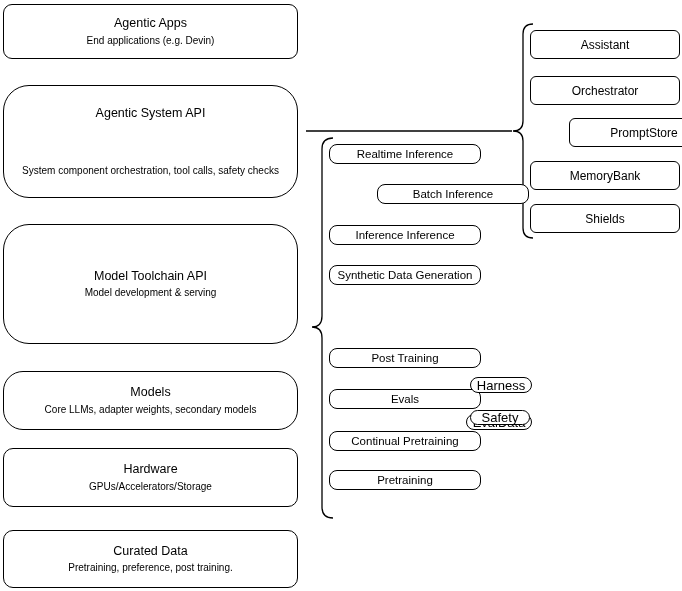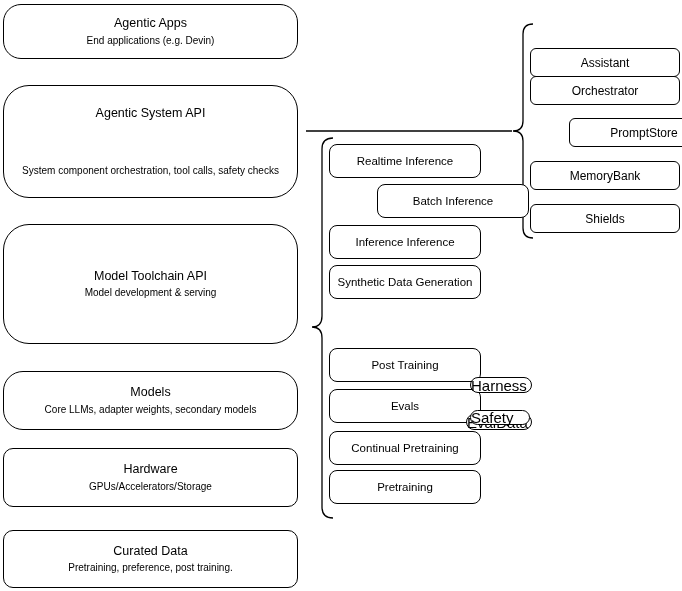--- a/index.html
+++ b/index.html
@@ -31,21 +31,21 @@
     gap: 4px;
     text-align: center;
   }
   .layer-title { font-size: 12.5px; line-height: 1.1; }
   .layer-subtitle { font-size: 10px; line-height: 1.1; }
   
   .tc-box {
     position: absolute;
     left: 329px;
     width: 152px;
-    height: 34px;
+    height: 20px;
     box-sizing: border-box;
     border: 1.3px solid #000000;
     border-radius: 8px;
     background: #ffffff;
     display: flex;
     align-items: center;
     justify-content: center;
     font-size: 11.5px;
     text-align: center;
     z-index: 1;
@@ -68,22 +68,22 @@
   }
   
   .pill {
     position: absolute;
     box-sizing: border-box;
     border: 1.3px solid #000000;
     border-radius: 9px;
     background: #ffffff;
     display: flex;
     align-items: center;
-    justify-content: flex-start;
-    font-size: 15px;
+    justify-content: center;
+    font-size: 13px;
     z-index: 2;
   }
   #connector-svg {
     position: absolute;
     top: 0;
     left: 0;
     width: 682px;
     height: 591px;
     z-index: 0;
   }
@@ -95,21 +95,21 @@
 
   <svg id="connector-svg" viewBox="0 0 682 591" xmlns="http://www.w3.org/2000/svg">
 
     <path d="M 306 131 L 512 131" fill="none" stroke="#000000" stroke-width="1.3"></path>
 
     <path d="M 333 138 Q 322 138 322 149 L 322 316 Q 322 327 312 327 Q 322 327 322 338 L 322 507 Q 322 518 333 518" fill="none" stroke="#000000" stroke-width="1.3"></path>
 
     <path d="M 533 24 Q 523 24 523 34 L 523 121 Q 523 131 513 131 Q 523 131 523 141 L 523 228 Q 523 238 533 238" fill="none" stroke="#000000" stroke-width="1.3"></path>
   </svg>
 
-  <div class="layer-box" style="top:4px;height:55px;border-radius:18px;">
+  <div class="layer-box" style="top:4px;height:55px;border-radius:9px;">
     <div class="layer-title">Agentic Apps</div>
     <div class="layer-subtitle">End applications (e.g. Devin)</div>
   </div>
 
   <div class="layer-box" style="top:85px;height:113px;border-radius:26px;gap:45px;">
     <div class="layer-title">Agentic System API</div>
     <div class="layer-subtitle">System component orchestration, tool calls, safety checks</div>
   </div>
 
   <div class="layer-box" style="top:224px;height:120px;border-radius:26px;">
@@ -160,21 +160,21 @@
   <div class="pill" style="left:470px;top:377px;width:62px;height:16px;">
     <span>Harness</span>
   </div>
   <div class="pill" style="left:466px;top:414px;width:66px;height:16px;">
     <span>EvalData</span>
   </div>
   <div class="pill" style="left:470px;top:410px;width:60px;height:15px;">
     <span>Safety</span>
   </div>
 
-  <div class="sys-box" style="top:48px;">
+  <div class="sys-box" style="top:30px;">
     <span>Assistant</span>
   </div>
   <div class="sys-box" style="top:76px;">
     <span>Orchestrator</span>
   </div>
   <div class="sys-box" style="top:118px;margin-left:39px;">
     <span>PromptStore</span>
   </div>
   <div class="sys-box" style="top:161px;">
     <span>MemoryBank</span>

